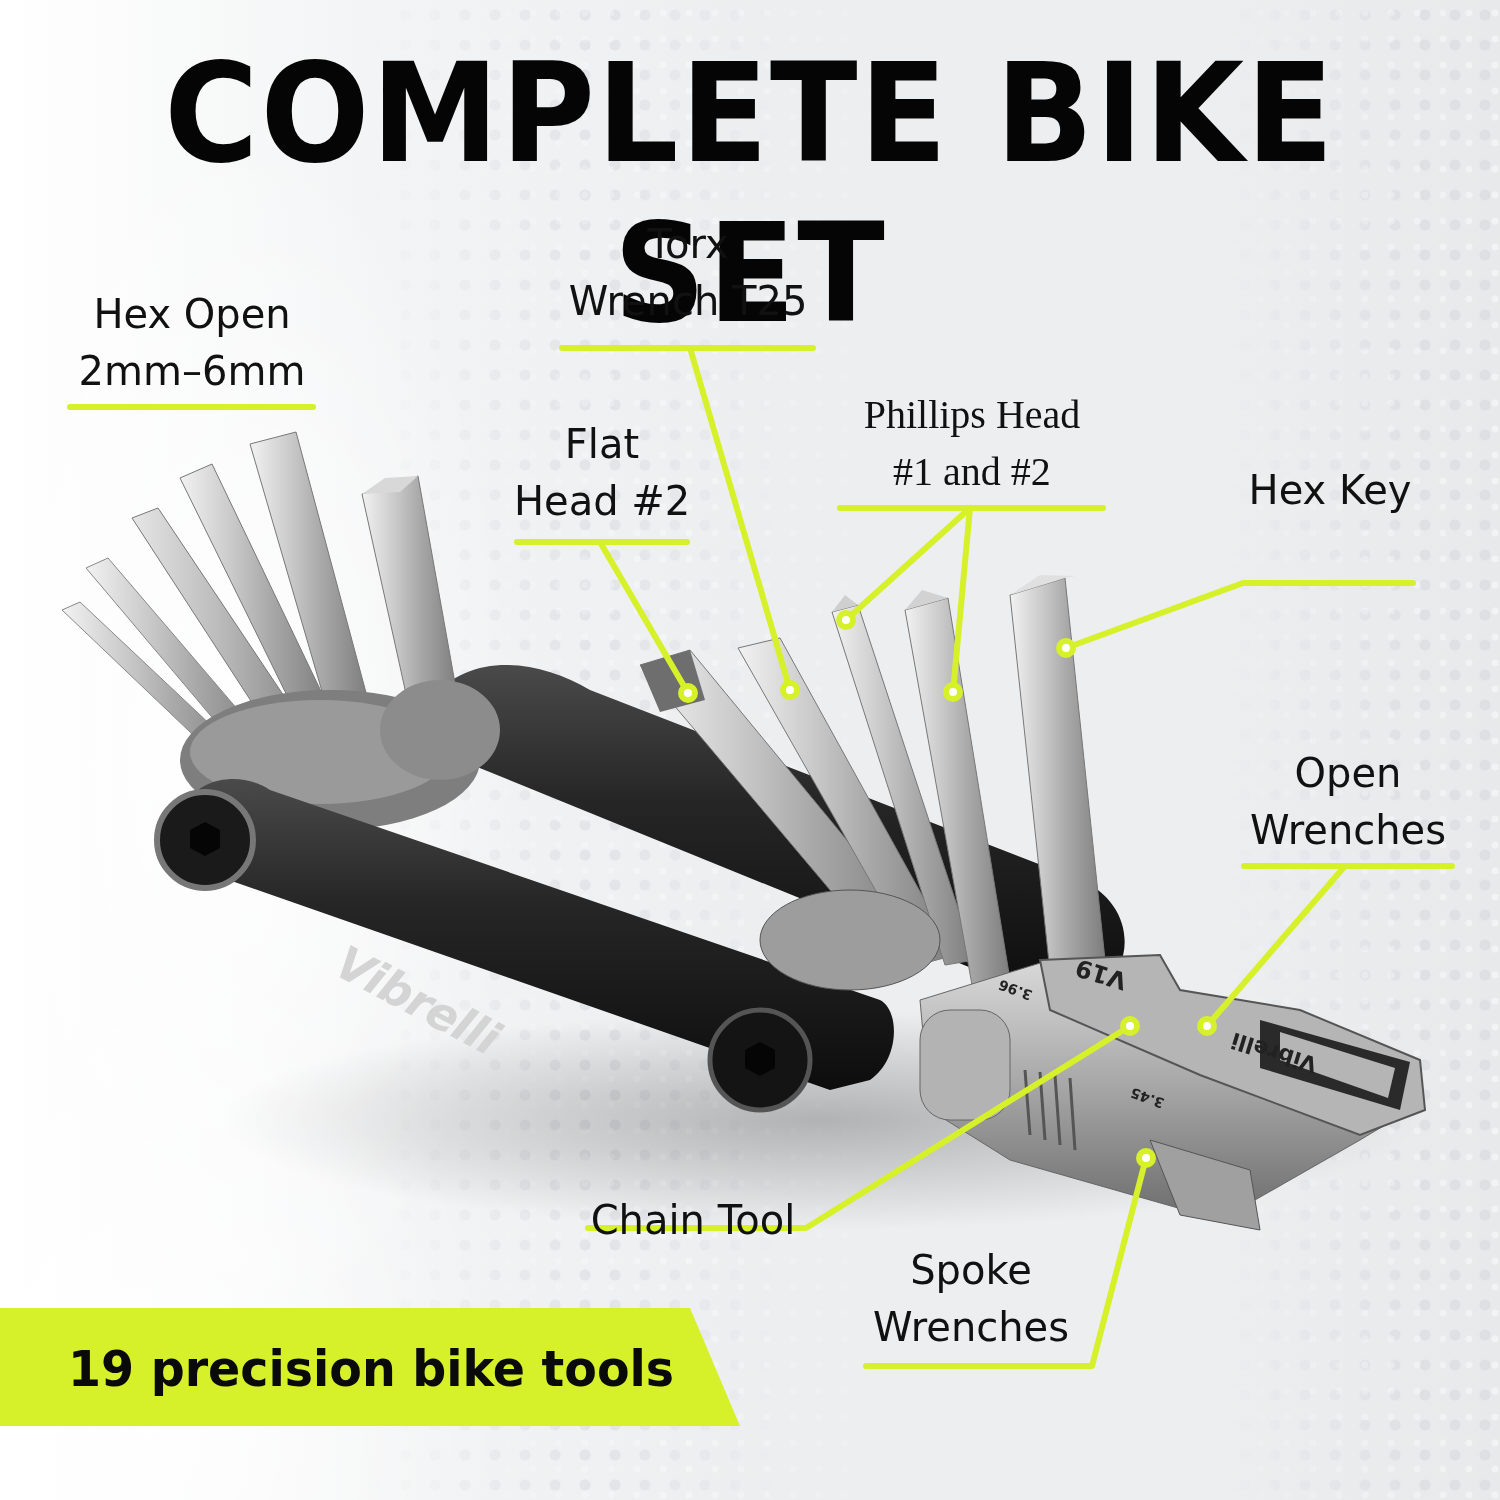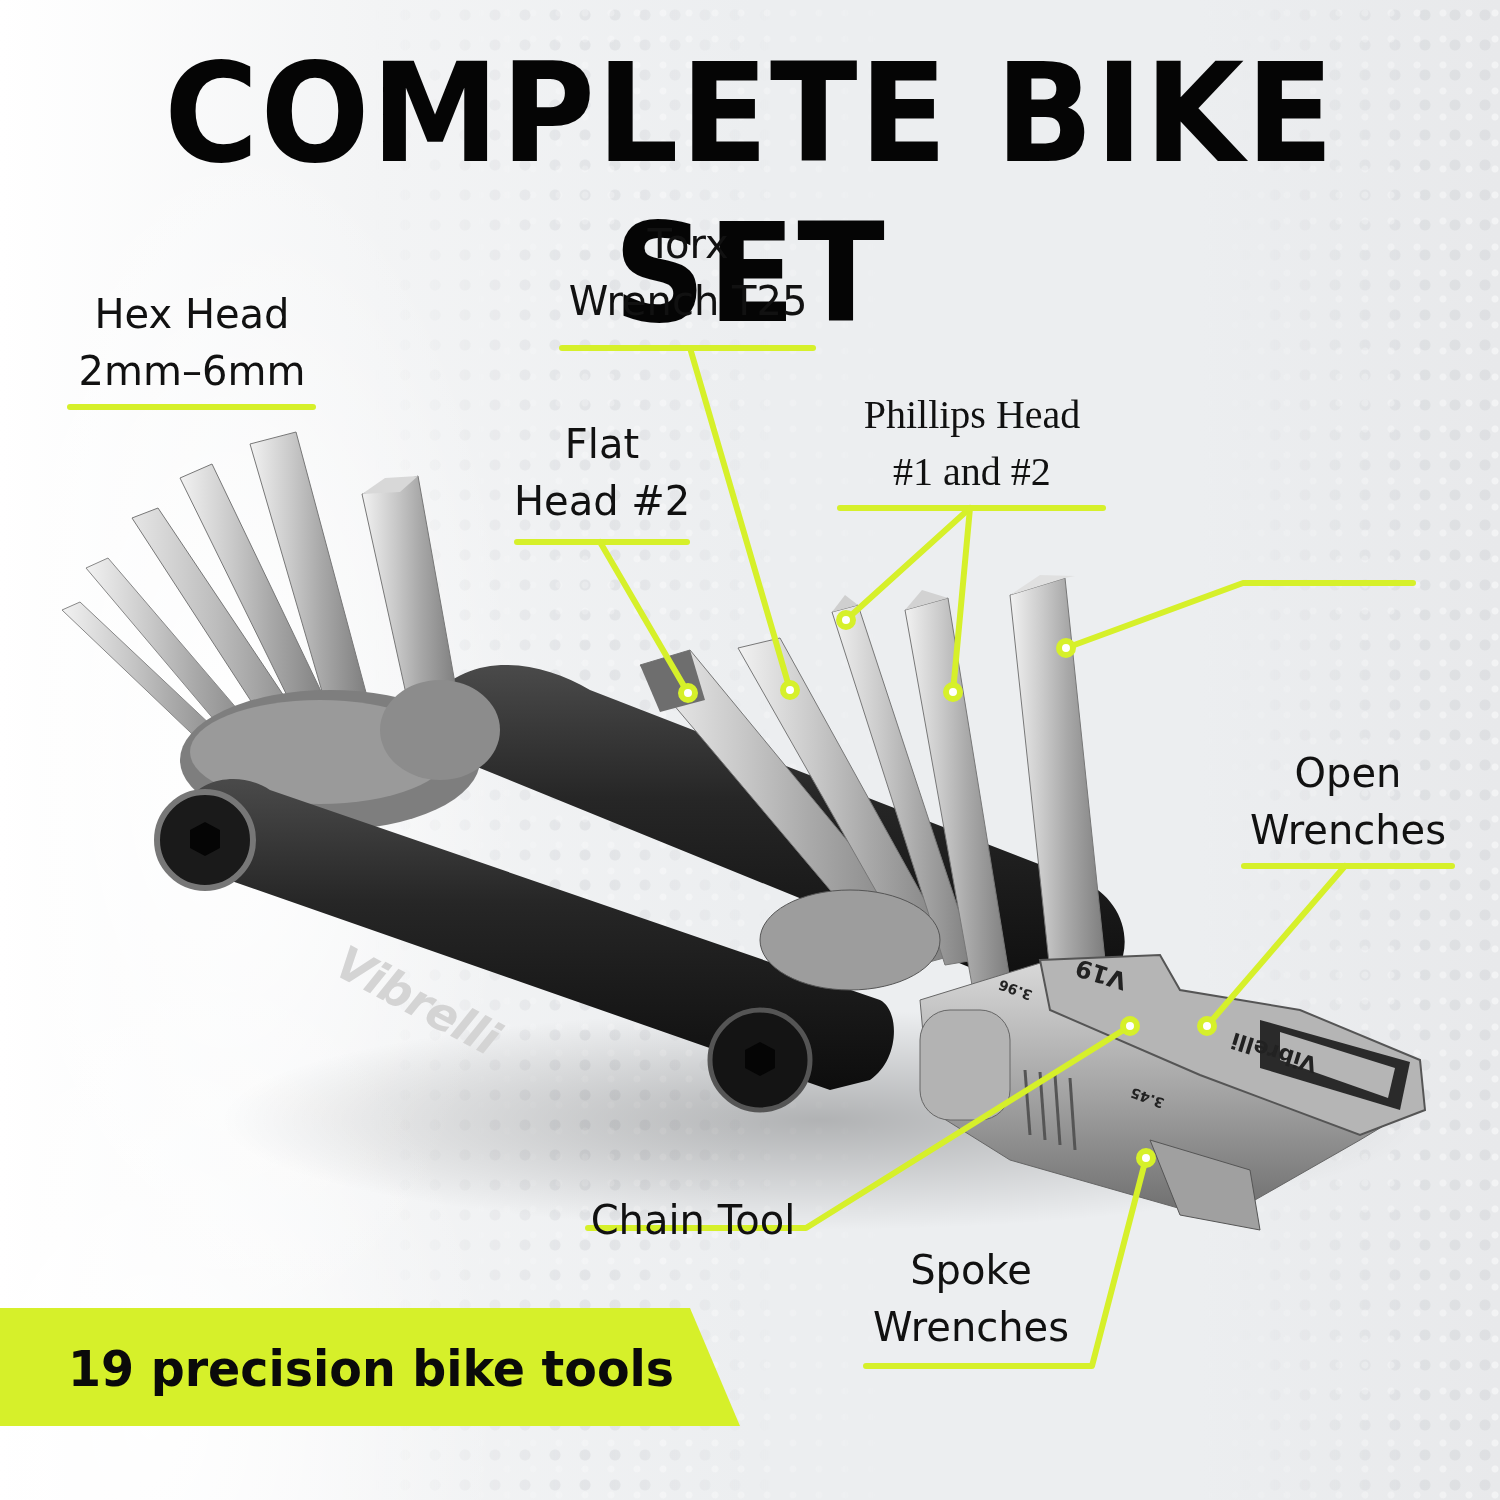--- a/index.html
+++ b/index.html
@@ -203,40 +203,41 @@
     <circle cx="846" cy="620" r="7"></circle>
     <circle cx="953" cy="692" r="7"></circle>
     <circle cx="1066" cy="648" r="7"></circle>
     <circle cx="1207" cy="1026" r="7"></circle>
     <circle cx="1130" cy="1026" r="7"></circle>
     <circle cx="1146" cy="1158" r="7"></circle>
   </g>
 </svg>
 
 <div class="label" style="left:68px; top:286px; width:248px;">
-  <span class="line">Hex Head</span>
+  <span class="line">Hex Open</span>
   <span class="line">2mm–6mm</span>
 </div>
 
 <div class="label" style="left:560px; top:216px; width:256px;">
   <span class="line">Torx</span>
   <span class="line">Wrench T25</span>
 </div>
 
 <div class="label" style="left:514px; top:416px; width:176px;">
   <span class="line">Flat</span>
   <span class="line">Head #2</span>
 </div>
 
 <div class="label" style="left:830px; top:386px; width:284px;font-family:Liberation Serif, serif;">
   <span class="line">Phillips Head</span>
   <span class="line">#1 and #2</span>
 </div>
 
 <div class="label" style="left:1240px; top:462px; width:180px;">
+  <span class="line">Hex Key</span>
 </div>
 
 <div class="label" style="left:1240px; top:745px; width:216px;">
   <span class="line">Open</span>
   <span class="line">Wrenches</span>
 </div>
 
 <div class="label" style="left:580px; top:1166px; width:226px;margin-top:26px;">
   <span class="line">Chain Tool</span>
 </div>

